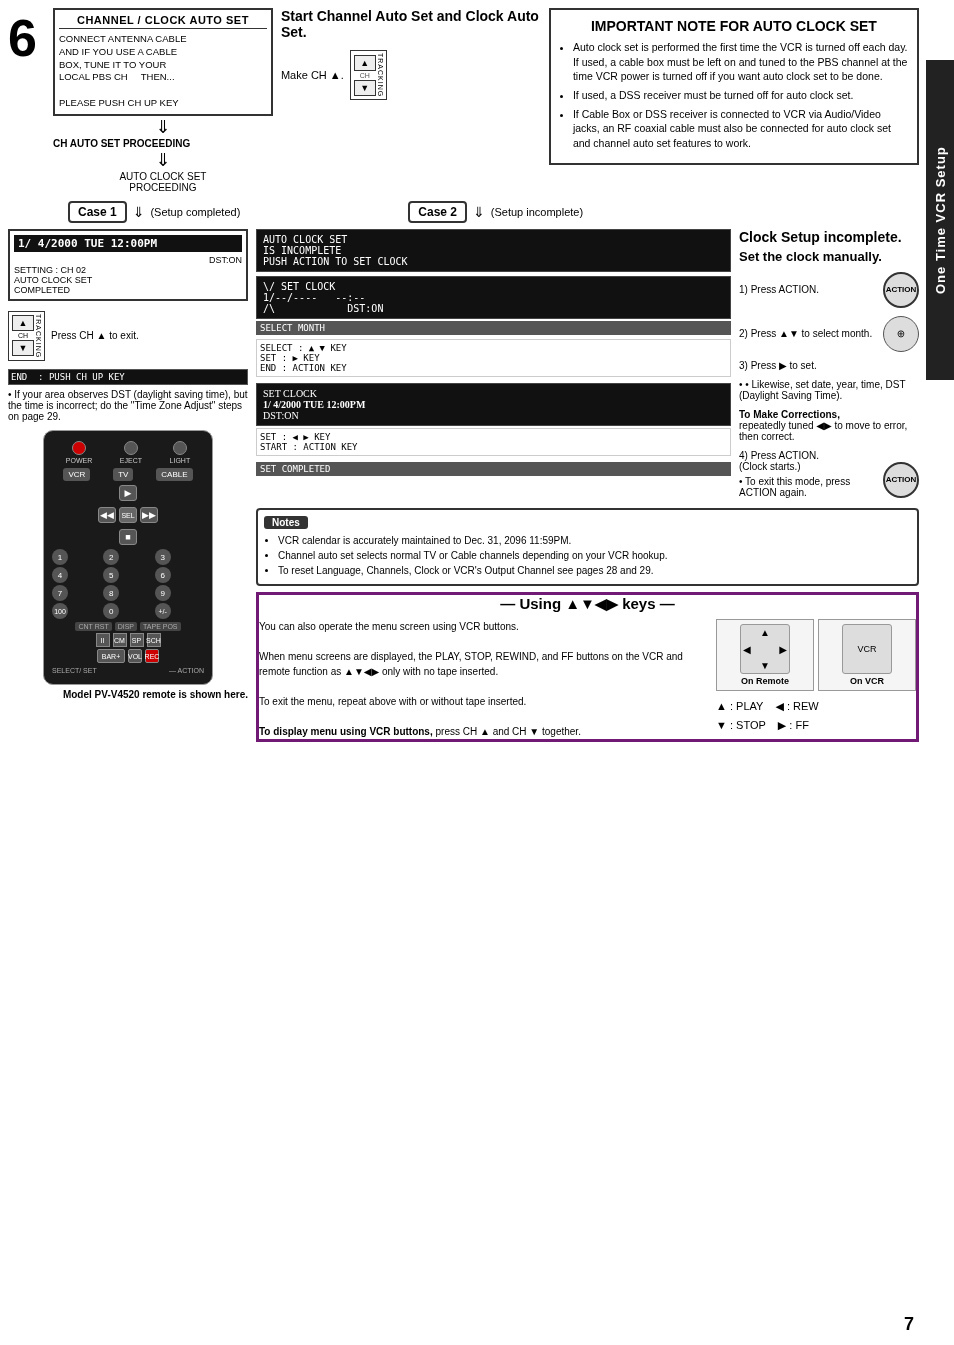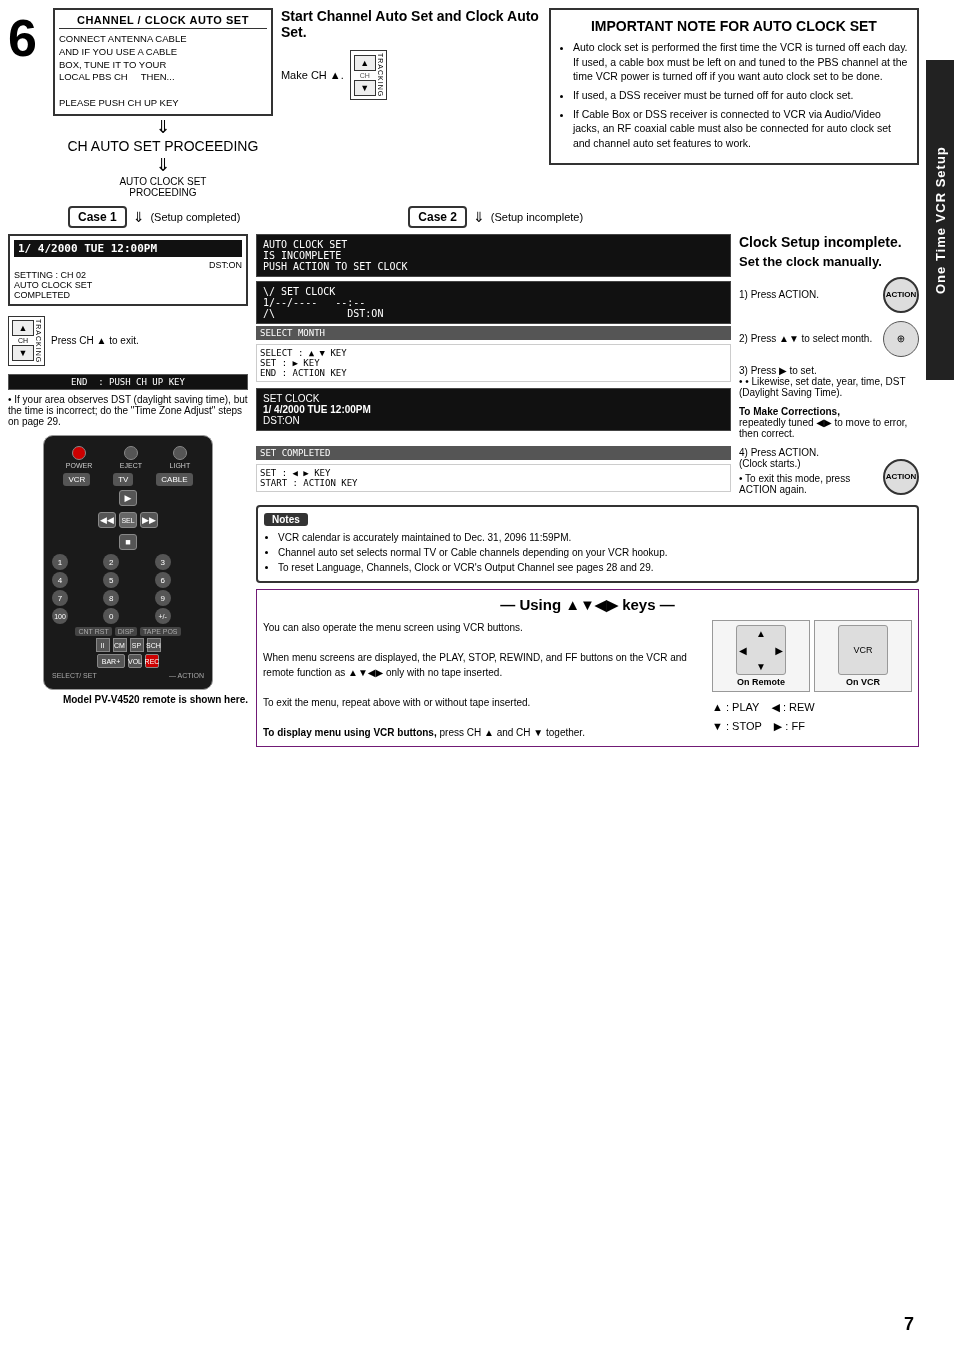--- a/index.html
+++ b/index.html
@@ -240,21 +240,21 @@
               AND IF YOU USE A CABLE<br>
               BOX, TUNE IT TO YOUR<br>
               LOCAL PBS CH &nbsp;&nbsp;&nbsp; THEN...<br>
               <br>
               PLEASE PUSH CH UP KEY
             </div>
           </div>
 
           <div class="arrow-down">⇓</div>
 
-          <div style="font-size:14px; font-weight:normal; text-align:center; margin:2px 0;">CH AUTO SET PROCEEDING</div>
+          <div style="font-size:10px; font-weight:bold; margin:2px 0;">CH AUTO SET PROCEEDING</div>
 
           <div class="arrow-down">⇓</div>
 
           <div style="font-size:10px; text-align:center; margin:2px 0;">
             <div>AUTO CLOCK SET</div>
             <div>PROCEEDING</div>
           </div>
         </div>
 
         <div class="col-mid">
@@ -319,21 +319,21 @@
               <div style="font-size:7px; text-align:center;">CH</div>
               <div class="ch-single-btn">▼</div>
             </div>
             <div class="tracking-label">TRACKING</div>
           </div>
           <div style="font-size:10px;">
             <span>Press CH ▲ to exit.</span>
           </div>
         </div>
 
-        <div style="font-size:9px; margin-bottom:4px; border:1px solid #555; padding:2px; font-family:monospace; background:#111; color:#fff;text-align:center;">
+        <div style="font-size:9px; margin-bottom:4px; border:1px solid #555; padding:2px; font-family:monospace; background:#111; color:#fff;">
           END &nbsp;: PUSH CH UP KEY
         </div>
 
         <div style="font-size:10px; margin-bottom:8px;">• If your area observes DST (daylight saving time), but the time is incorrect; do the "Time Zone Adjust" steps on page 29.</div>
 
         <div style="border:1px solid #999; border-radius:10px; background:#1a1a1a; color:#ccc; width:170px; margin:0 auto; padding:10px 8px; font-size:8px;">
 
           <div style="display:flex; justify-content:space-around; margin-bottom:4px;">
             <div style="display:flex; flex-direction:column; align-items:center; gap:2px;">
               <div style="background:#c00; border-radius:50%; width:14px; height:14px; border:1px solid #888;"></div>
@@ -425,53 +425,53 @@
             </div>
 
             <div style="background:#555; color:#fff; font-family:monospace; font-size:9px; padding:2px 4px; margin-bottom:4px;">SELECT MONTH</div>
 
             <div style="font-size:9px; font-family:monospace; margin-bottom:6px; border:1px solid #ccc; padding:3px;">
               <div>SELECT : ▲ ▼ KEY</div>
               <div>SET       : ▶ KEY</div>
               <div>END       : ACTION KEY</div>
             </div>
 
-            <div style="border:1px solid #444; background:#111; color:#fff; font-family:Liberation Sans, sans-serif; font-size:10px; padding:4px 6px; margin-bottom:15px;">
+            <div style="border:1px solid #444; background:#111; color:#fff; font-family:Liberation Serif, serif; font-size:10px; padding:4px 6px; margin-bottom:2px;">
               <div>SET CLOCK</div>
               <div style="font-weight:bold;">1/ 4/2000 TUE 12:00PM</div>
               <div>DST:ON</div>
             </div>
 
-            <div style="background:#555; color:#fff; font-family:monospace; font-size:9px; padding:2px 4px; margin-bottom:4px;">SET COMPLETED</div>
-
             <div style="font-size:9px; font-family:monospace; margin-bottom:6px; border:1px solid #ccc; padding:3px;">
               <div>SET       : ◀ ▶ KEY</div>
               <div>START  : ACTION KEY</div>
             </div>
 
+            <div style="background:#555; color:#fff; font-family:monospace; font-size:9px; padding:2px 4px; margin-bottom:4px;">SET COMPLETED</div>
+
           </div>
 
           <div style="flex:0 0 180px;">
             <div class="clock-setup-title">
               <span>Clock Setup incomplete.</span>
             </div>
             <div style="font-size:13px; font-weight:bold; margin-bottom:8px;">Set the clock manually.</div>
 
             <div style="display:flex; gap:6px; align-items:center; margin-bottom:8px;">
               <div style="flex:1; font-size:10px;">1) Press ACTION.</div>
               <div class="action-btn-visual">ACTION</div>
             </div>
 
             <div style="display:flex; gap:6px; align-items:center; margin-bottom:8px;">
               <div style="flex:1; font-size:10px;">2) Press ▲▼ to select month.</div>
 
               <div style="border:1px solid #555; border-radius:50%; width:36px; height:36px; background:#ddd; display:flex; align-items:center; justify-content:center; font-size:10px; flex-shrink:0;">⊕</div>
             </div>
 
-            <div style="font-size:10px; margin-bottom:0;">3) Press ▶ to set.</div>
+            <div style="font-size:10px; margin-bottom:8px;">3) Press ▶ to set.</div>
 
             <div style="font-size:10px; margin-bottom:8px;">
               • <span>• Likewise, set date, year, time, DST (Daylight Saving Time).</span>
             </div>
 
             <div style="font-size:10px; margin-bottom:8px;">
               <strong>To Make Corrections,</strong><br>
               <span>repeatedly tuned ◀▶ to move to error, then correct.</span>
             </div>
 
@@ -489,21 +489,21 @@
 
         <div class="notes-box">
           <div class="notes-title">Notes</div>
           <ul>
             <li>VCR calendar is accurately maintained to Dec. 31, 2096 11:59PM.</li>
             <li>Channel auto set selects normal TV or Cable channels depending on your VCR hookup.</li>
             <li>To reset Language, Channels, Clock or VCR's Output Channel see pages 28 and 29.</li>
           </ul>
         </div>
 
-        <div style="border:1px solid #701a75; margin-top:6px; padding:6px;">
+        <div style="border:3px solid #701a75; margin-top:6px; padding:0;">
           <div style="font-size:15px; font-weight:bold; text-align:center; margin-bottom:6px;">— Using ▲▼◀▶ keys —</div>
           <div style="display:flex; gap:8px;">
             <div style="flex:1; font-size:10px; line-height:1.5;">
               <p>You can also operate the menu screen using VCR buttons.</p>
               <br>
               <p>When menu screens are displayed, the PLAY, STOP, REWIND, and FF buttons on the VCR and remote function as ▲▼◀▶ only with no tape inserted.</p>
               <br>
               <p>To exit the menu, repeat above with or without tape inserted.</p>
               <br>
               <p>

